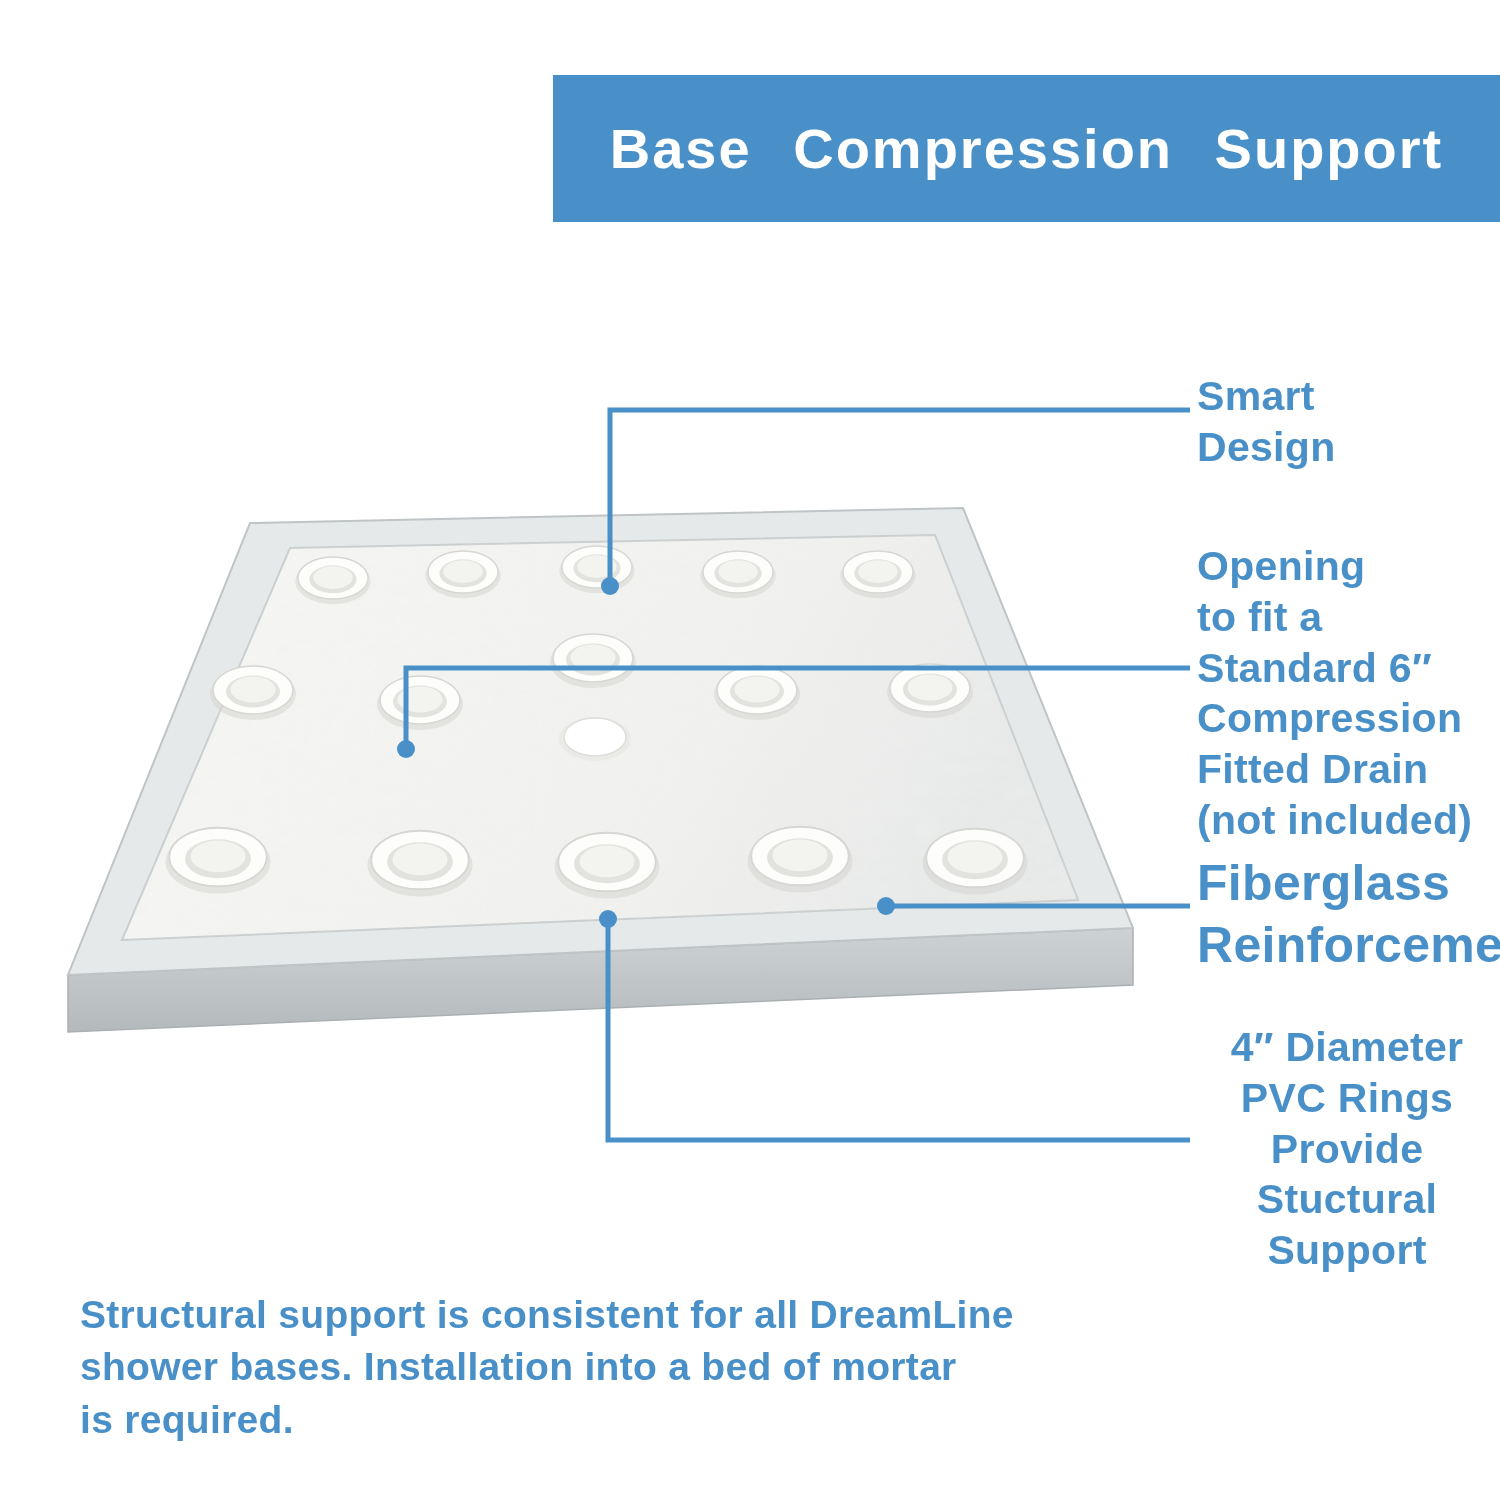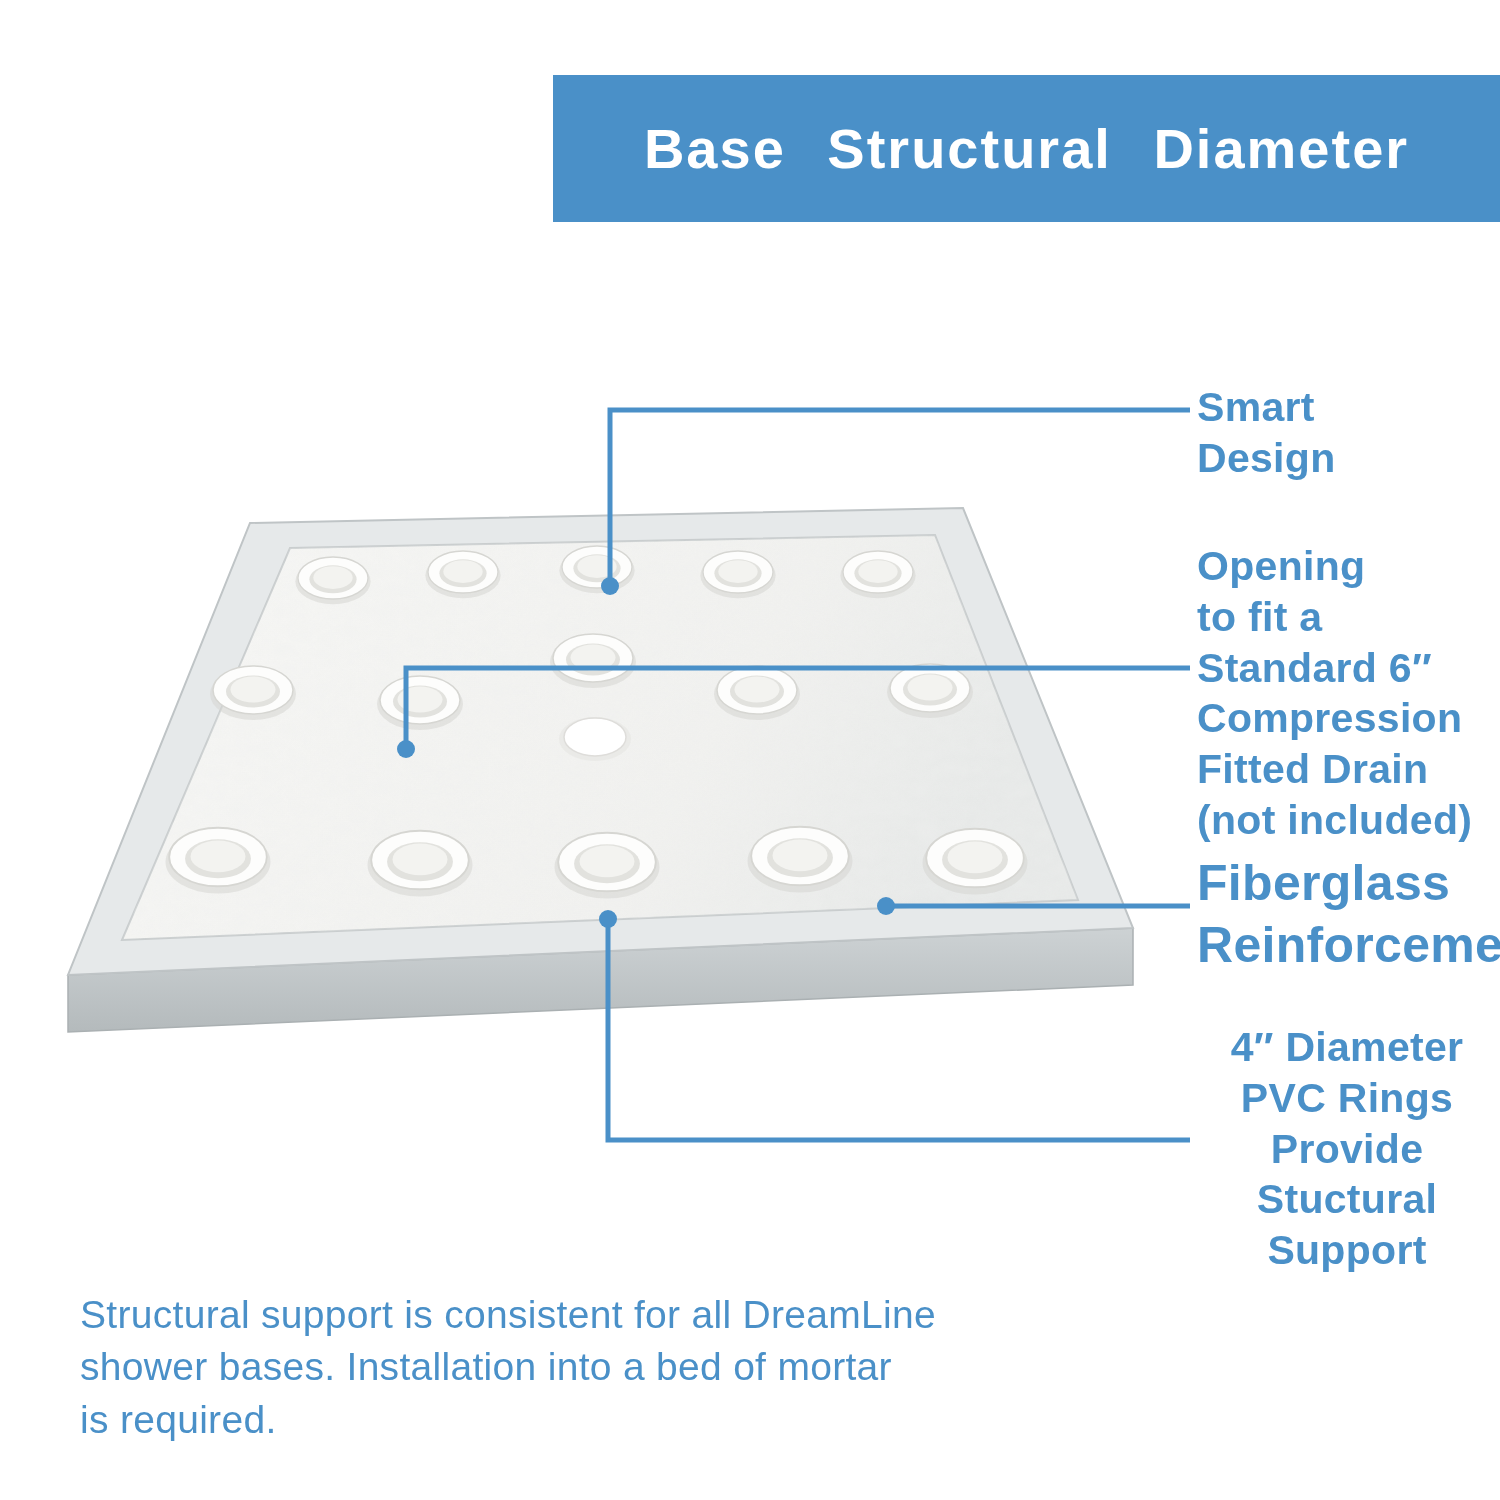--- a/index.html
+++ b/index.html
@@ -19,35 +19,35 @@
     margin:0; color:#ffffff; font-size:56px; font-weight:bold;
     letter-spacing:2px; word-spacing:24px;
   }
   svg.scene { position:absolute; left:0; top:0; width:1500px; height:1500px; }
   .callout-line { stroke:var(--accent); stroke-width:5; fill:none; }
   .callout-dot  { fill:var(--accent); }
   .callout-label {
     position:absolute; color:var(--accent); font-weight:bold;
     font-size:41px; line-height:1.24; white-space:pre-line; letter-spacing:0.3px;
   }
-  .label-smart      { left:1197px; top:382px;  width:300px; }
+  .label-smart      { left:1197px; top:371px;  width:300px; }
   .label-opening    { left:1197px; top:541px;  width:300px; }
   .label-fiberglass { left:1197px; top:852px;  width:303px; font-size:50px; }
   .label-pvc        { left:1197px; top:1022px; width:300px;text-align:center; }
   .footer-note {
     position:absolute; left:80px; top:1272px; width:1000px;
-    color:var(--accent); font-weight:normal; font-size:39px;
+    color:var(--accent); font-weight:bold; font-size:39px;
     line-height:1.34; white-space:pre-line; letter-spacing:0.3px;margin-top:17px;
   }
 </style>
 </head>
 <body>
 
 <div class="banner">
-  <h1>Base Structural Diameter</h1>
+  <h1>Base Compression Support</h1>
 </div>
 
 <svg class="scene" viewBox="0 0 1500 1500">
   <defs>
     <linearGradient id="wallGrad" x1="0" y1="0" x2="0" y2="1">
       <stop offset="0" stop-color="#cdd2d4"></stop>
       <stop offset="1" stop-color="#b4babc"></stop>
     </linearGradient>
     <linearGradient id="floorGrad" x1="0" y1="0" x2="1" y2="0.25">
       <stop offset="0" stop-color="#f7f7f5"></stop>

